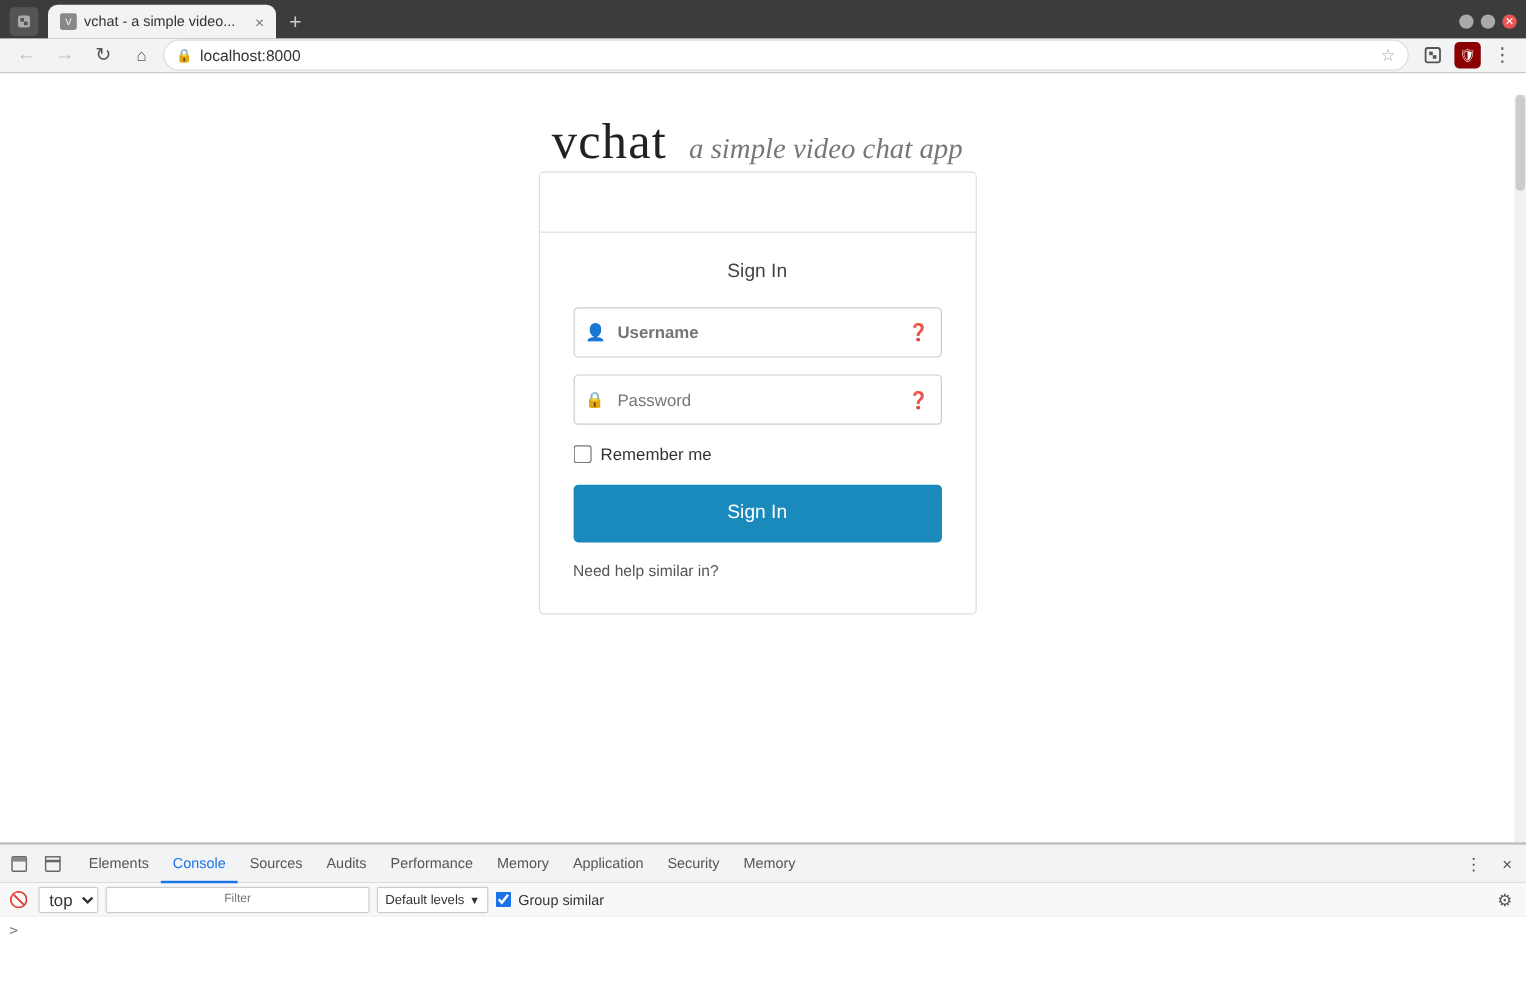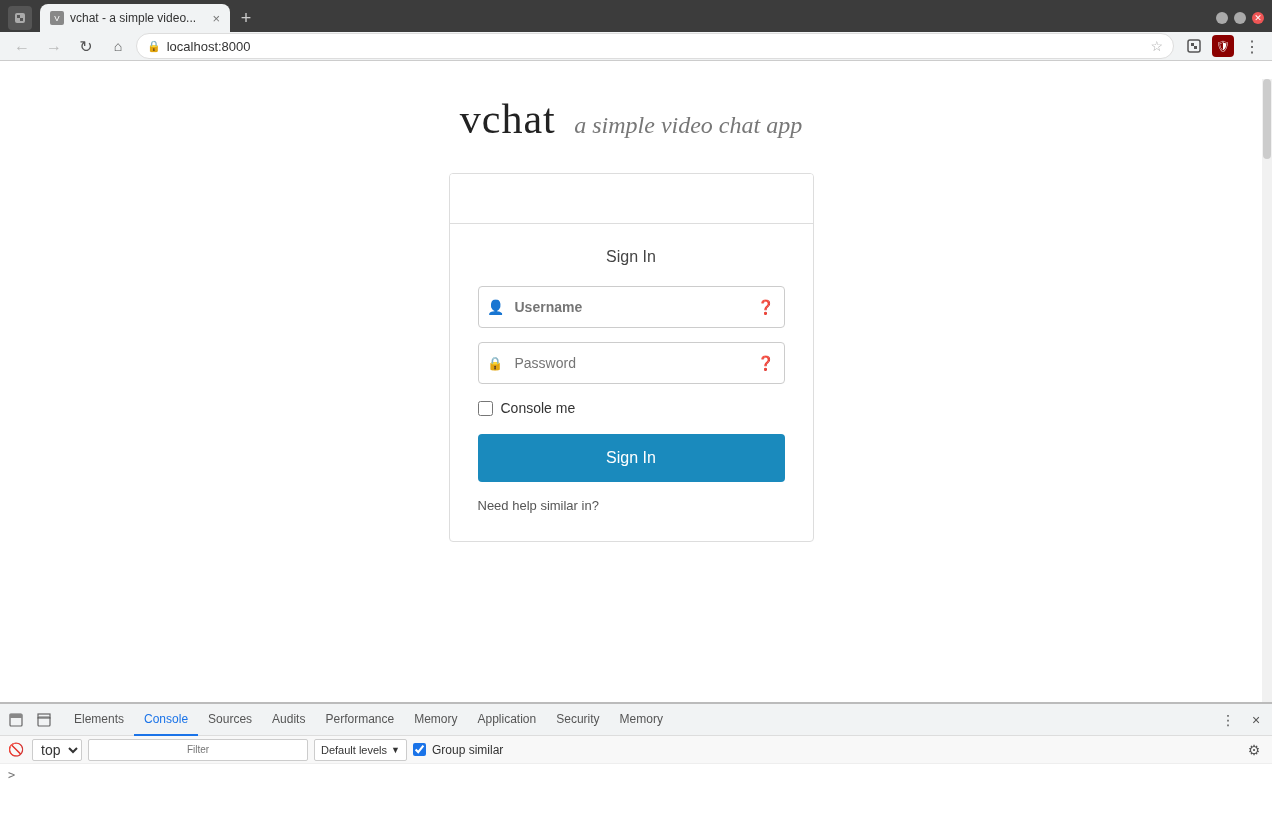--- a/index.html
+++ b/index.html
@@ -71,21 +71,21 @@
     </div>
   </div>
 </div>
 
 <div style="position:absolute;right:0;top:79px;width:10px;height:calc(822px - 79px - 120px);background:#f1f1f1;">
   <div style="width:8px;height:80px;background:#ccc;margin:0 auto;border-radius:4px;margin-top:0;"></div>
 </div>
 
 <div style="background:#fff;width:calc(100% - 10px);height:calc(822px - 79px - 120px);overflow:hidden;display:flex;flex-direction:column;align-items:center;">
 
-  <div style="margin-top:50px;margin-bottom:30px;text-align:center;">
+  <div style="margin-top:50px;text-align:center;">
     <span style="font-size:42px;font-weight:300;color:#222;letter-spacing:1px;font-family:Georgia,serif;">vchat</span>
     <span style="font-size:24px;font-style:italic;color:#777;font-weight:300;margin-left:14px;font-family:Georgia,serif;">a simple video chat app</span>
   </div>
 
   <div style="width:365px;border:1px solid #ddd;border-radius:4px;background:#fff;overflow:hidden;">
 
     <div style="height:50px;background:#fff;border-bottom:1px solid #ddd;"></div>
 
     <div style="padding:24px 28px 28px;">
       <div style="text-align:center;font-size:16px;color:#444;margin-bottom:20px;font-weight:normal;">Sign In</div>
@@ -100,21 +100,21 @@
       
       <div style="position:relative;margin-bottom:16px;">
         <span style="position:absolute;left:10px;top:50%;transform:translateY(-50%);color:#aaa;font-size:13px;">🔒</span>
         <input type="password" style="width: 100%; height: 42px; border: 1px solid rgb(204, 204, 204); border-radius: 4px; padding: 0px 36px; font-size: 14px; color: rgb(51, 51, 51); outline: none; background: rgb(255, 255, 255);" placeholder="Password">
         <span style="position:absolute;right:10px;top:50%;transform:translateY(-50%);color:#aaa;font-size:14px;cursor:pointer;">❓</span>
       </div>
 
       
       <div style="display:flex;align-items:center;gap:8px;margin-bottom:18px;">
         <input type="checkbox" style="width: 15px; height: 15px; border: 1px solid rgb(170, 170, 170); cursor: pointer;">
-        <label style="font-size:14px;color:#333;">Console me</label>
+        <label style="font-size:14px;color:#333;">Remember me</label>
       </div>
 
       
       <button style="width:100%;height:48px;background:#1a8abd;color:#fff;border:none;border-radius:4px;font-size:16px;cursor:pointer;margin-bottom:16px;">Sign In</button>
 
       
       <a style="font-size:13px;color:#555;text-decoration:none;display:block;text-align:left;cursor:pointer;">Need help similar in?</a>
     </div>
   </div>
 </div>

